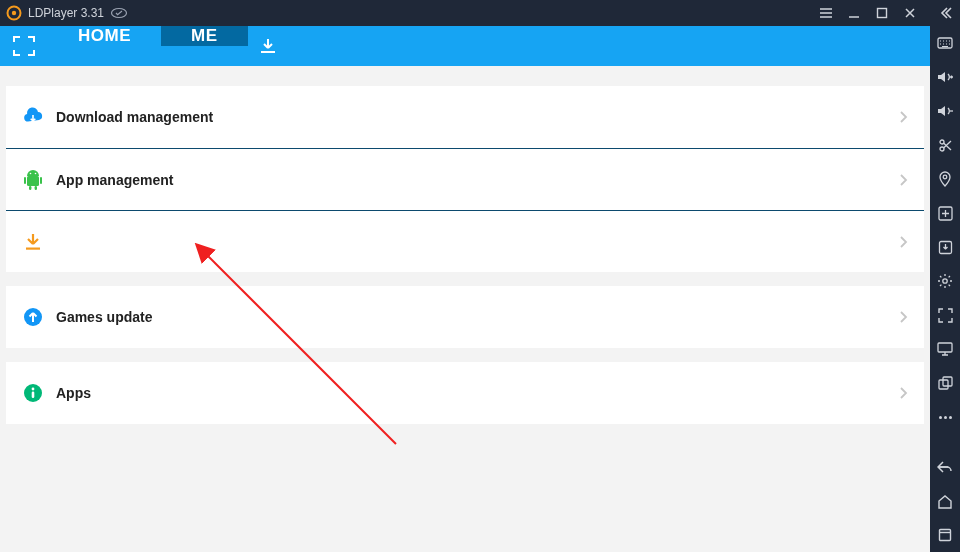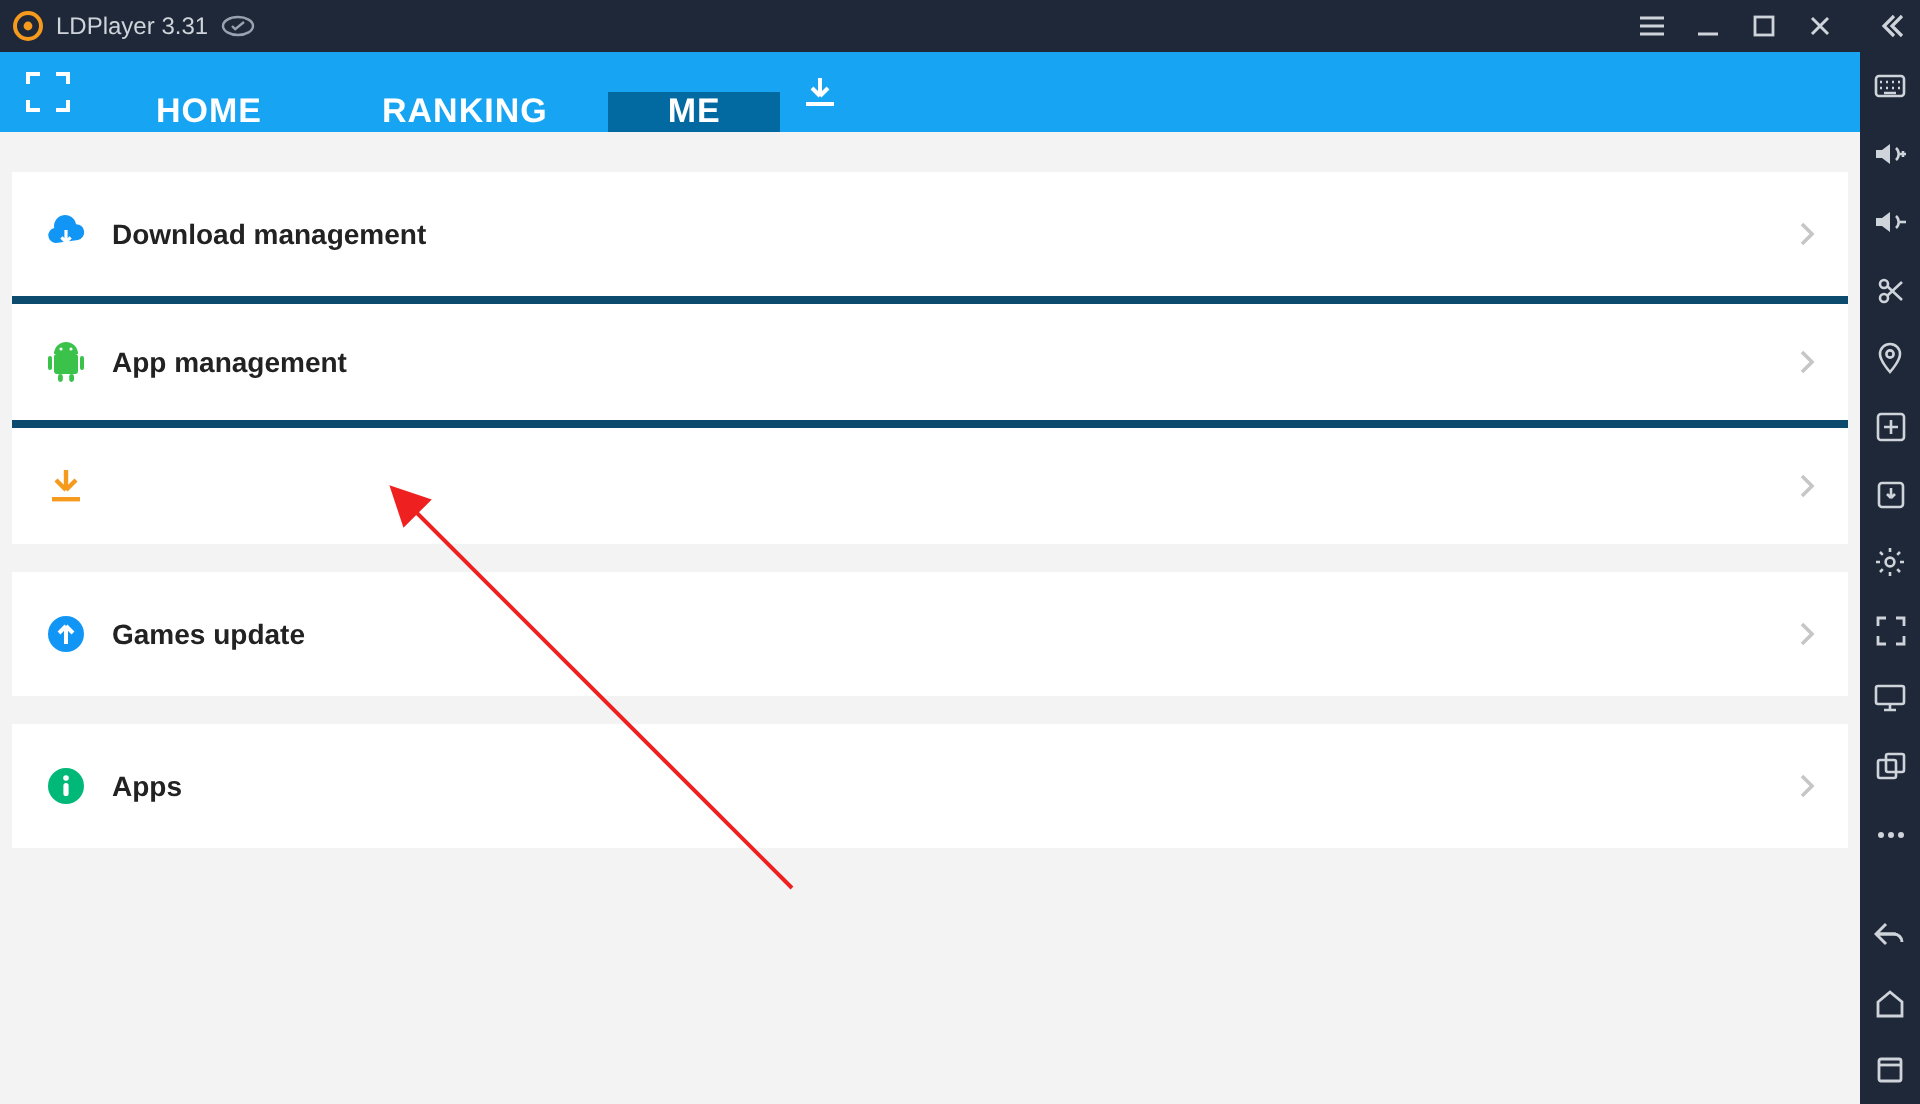--- a/index.html
+++ b/index.html
@@ -52,21 +52,21 @@
     height: 40px;
     background: #16a4f3;
     display: flex;
     align-items: stretch;
     color: #fff;
   }
   .blueheader .fs-icon {
     width: 48px;
     display:flex; align-items:center; justify-content:center;
   }
-  .tabs { display: flex; align-items: flex-end; }
+  .tabs { display: flex; align-items: flex-start; }
   .tab {
     display: flex; align-items: center; justify-content: center;
     padding: 0 30px;
     font-size: 17px;
     font-weight: 600;
     letter-spacing: 0.5px;
     color: #fff;
     cursor: pointer;
   }
   .tab.active { background: #0369a1; }
@@ -110,21 +110,21 @@
     background: #fff;
     margin: 0 6px;
   }
   .gap-sm { height: 14px; }
   .gap-lg { height: 20px; }
   .list-item {
     display: flex;
     align-items: center;
     height: 62px;
     padding: 0 16px;
-    border-top: 4px solid #0c4a6e;
+    border-top: 1px solid #0c4a6e;
     cursor: pointer;
   }
   .list-item:first-child { border-top: none; }
   .li-icon {
     width: 22px; height: 22px;
     margin-right: 12px;
     display:flex; align-items:center; justify-content:center;
   }
   .li-label {
     font-size: 14px;
@@ -204,21 +204,20 @@
     </div>
 
     <div class="blueheader">
       <div class="fs-icon">
         <svg width="24" height="22" viewBox="0 0 24 22">
             <path d="M2 7V2h6M22 7V2h-6M2 15v5h6M22 15v5h-6" stroke="#fff" stroke-width="2" fill="none"></path>
           </svg>
       </div>
       <div class="tabs">
         <div class="tab">HOME</div>
-        <div class="tab">RANKING</div>
         <div class="tab active">ME</div>
       </div>
       <div class="dl-btn">
         <svg width="20" height="20" viewBox="0 0 20 20">
             <path d="M10 3v9m0 0l-4-4m4 4l4-4" stroke="#fff" stroke-width="2" fill="none"></path>
             <path d="M3 16h14" stroke="#fff" stroke-width="2"></path>
           </svg>
       </div>
     </div>
 

